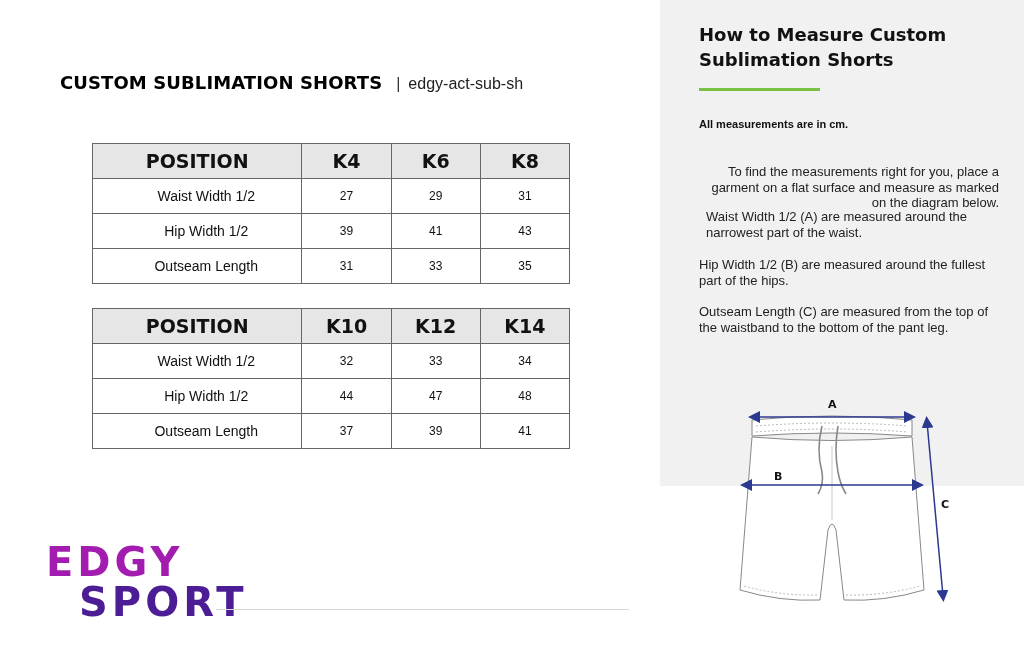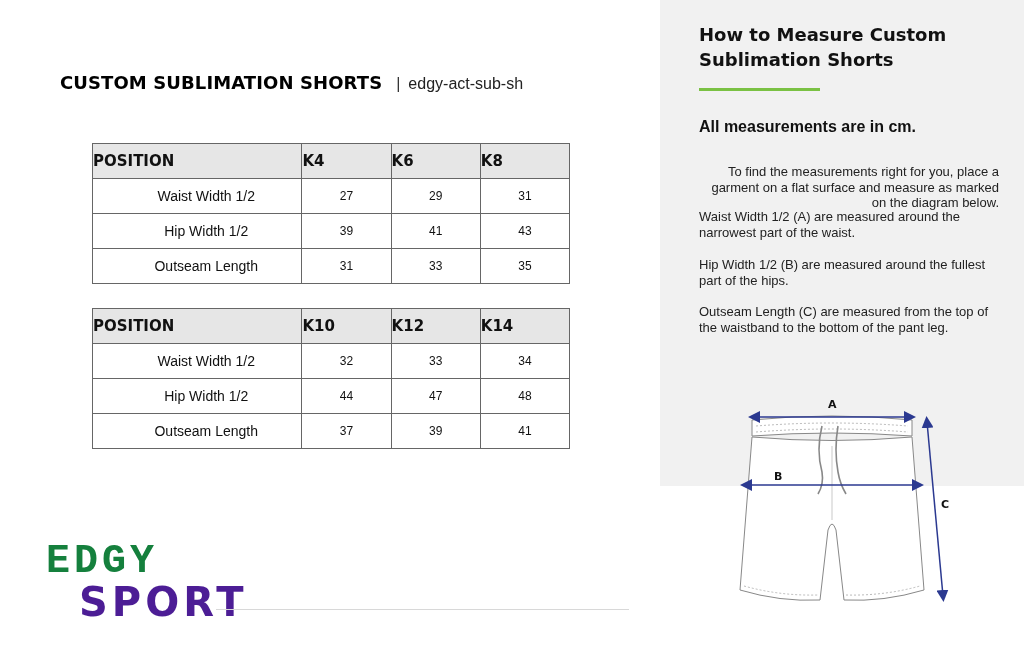--- a/index.html
+++ b/index.html
@@ -9,40 +9,40 @@
   .left { position: absolute; left: 0; top: 0; width: 744px; height: 654px; background: #ffffff; }
   .right { position: absolute; left: 660px; top: 0; width: 364px; height: 486px; background: #f1f1f1; }
 
   .title-row { position: absolute; left: 60px; top: 72px; display: flex; align-items: baseline; white-space: nowrap; }
   .main-title { font-family: "DejaVu Sans", sans-serif; font-weight: bold; font-size: 18px; letter-spacing: 0.1px; color: #000; }
   .sep { margin: 0 8px 0 14px; font-size: 16px; color: #333; }
   .sku { font-size: 16px; color: #222; }
 
   table.size { position: absolute; left: 92px; border-collapse: collapse; width: 478px; }
   table.size td, table.size th { border: 1px solid #666; height: 35px; font-size: 17px; }
-  table.size th { background: #e6e6e6; font-family: "DejaVu Sans", sans-serif; font-weight: bold; font-size: 15px; text-align: left; }
+  table.size th { background: #e6e6e6; font-family: "DejaVu Sans", sans-serif; font-weight: bold; font-size: 19px; text-align: center; }
   table.size th.pos { width: 209px; }
   table.size th.sz { width: 89px; margin-top: 16px; }
   table.size td.label { text-align: center; padding-left: 18px; font-size: 14px; }
   table.size td.val { text-align: center; font-size: 12px; }
   #table1 { top: 143px; }
   #table2 { top: 308px; }
 
   .logo { position: absolute; left: 46px; top: 542px; }
   .logo-line { font-family: "DejaVu Sans", sans-serif; font-weight: bold; font-size: 40px; letter-spacing: 4px; line-height: 40px; }
-  .logo-edgy { color: #15803d; font-family: Liberation Mono, monospace; }
+  .logo-edgy { color: #a21caf; }
   .logo-sport { color: #4c1d95; margin-left: 33px; }
   .footer-rule { position: absolute; left: 216px; top: 609px; width: 413px; height: 1px; background: #d8d8d8; }
 
   .how-title { position: absolute; left: 39px; top: 22px; width: 300px; font-family: "DejaVu Sans", sans-serif; font-weight: bold; font-size: 18px; line-height: 25px; color: #111; }
   .green-rule { position: absolute; left: 39px; top: 88px; width: 121px; height: 3px; background: #7ac143; }
-  .note-bold { position: absolute; left: 39px; top: 118px; font-weight: bold; font-size: 16px; color: #111; }
+  .note-bold { position: absolute; left: 39px; top: 118px; font-weight: bold; font-size: 11px; color: #111; }
   .para { position: absolute; left: 39px; width: 300px; font-size: 13px; line-height: 15.5px; color: #222; }
   #p1 { top: 164px; text-align: right; }
-  #p2 { top: 209px; }
+  #p2 { top: 209px; margin-left: 7px; }
   #p3 { top: 257px; }
   #p4 { top: 304px; }
   #p5 { top: 361px; }
 
   .diagram { position: absolute; left: 60px; top: 390px; width: 300px; height: 230px; }
 </style>
 </head>
 <body>
 
 <div class="left">

